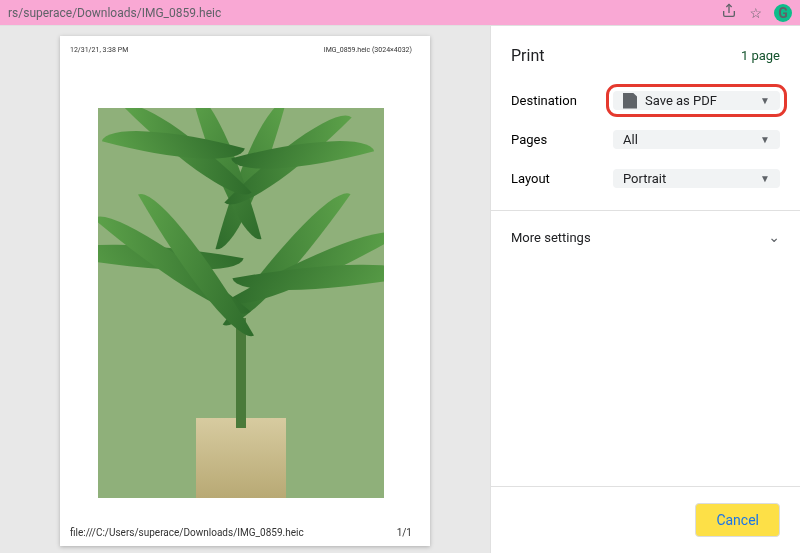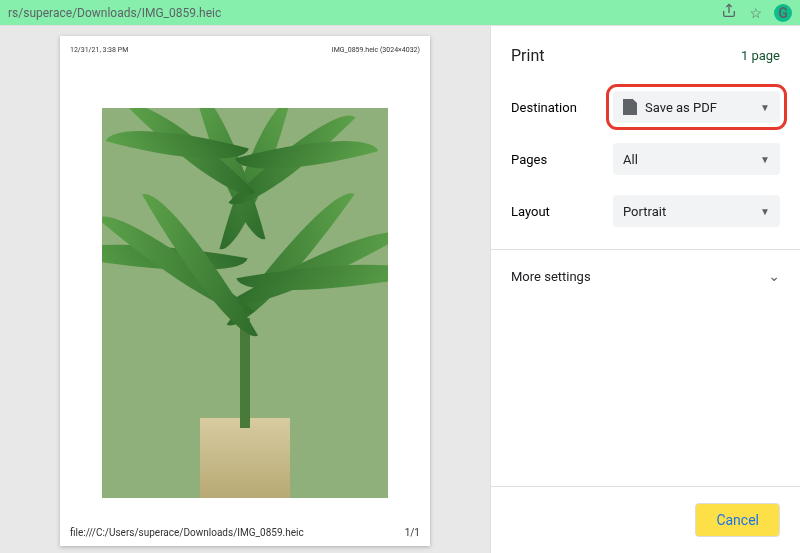--- a/index.html
+++ b/index.html
@@ -1,42 +1,42 @@
 <!DOCTYPE html>
 <html><head>
   <meta charset="utf-8">
   <style>
     * { margin: 0; padding: 0; box-sizing: border-box; font-family: "Segoe UI", Roboto, Arial, sans-serif; }
     body { width: 800px; height: 553px; overflow: hidden; background: #fff; }
 
     
     .addr-bar {
       height: 26px; display: flex; align-items: center; justify-content: space-between;
-      padding: 0 8px; border-bottom: 1px solid #e0e0e0; background: #86efac; font-size: 12px; color: #5f6368;
+      padding: 0 8px; border-bottom: 1px solid #e0e0e0; background: #f9a8d4; font-size: 12px; color: #5f6368;
     }
     .addr-text { flex: 1; white-space: nowrap; overflow: hidden; text-overflow: ellipsis; }
     .addr-icons { display: flex; gap: 12px; align-items: center; }
     .addr-icons span { color: #5f6368; font-size: 14px; }
     .ext-badge {
       width: 18px; height: 18px; border-radius: 50%; background: #0dbd8b;
       display: inline-flex; align-items: center; justify-content: center;
       color: #fff; font-size: 11px; font-weight: bold;
     }
 
     
     .layout { display: flex; height: calc(553px - 26px); }
 
     
     .preview-area {
       flex: 1; background: #e8e8e8; display: flex; align-items: flex-start;
       justify-content: center; padding: 10px 16px; overflow: hidden;
     }
     .page {
       width: 370px; height: 510px; background: #fff; box-shadow: 0 1px 4px rgba(0,0,0,.25);
-      position: relative; display: flex; flex-direction: column; padding: 10px 10px 8px 10px;
+      position: relative; display: flex; flex-direction: column; padding: 10px 18px 8px 10px;
     }
     .page .header {
       display: flex; justify-content: space-between; font-size: 7px; color: #333;
       margin-bottom: 4px;
     }
     .page .image-wrap {
       flex: 1; display: flex; align-items: flex-start; justify-content: center;
       padding: 50px 28px 10px 28px;
     }
     .page .image {
@@ -59,21 +59,21 @@
       display: flex; justify-content: space-between; align-items: center;
       padding: 20px 20px 16px 20px; font-size: 16px; color: #202124;
     }
     .panel-head .count { font-size: 13px; color: #14532d; }
 
     .setting-row {
       display: flex; align-items: center; padding: 10px 20px; gap: 12px;
     }
     .setting-row .label { width: 90px; font-size: 13px; color: #000000; }
     .select {
-      flex: 1; height: 32px; background: #f1f3f4; border-radius: 4px; display: flex;
+      flex: 1; height: 19px; background: #f1f3f4; border-radius: 4px; display: flex;
       align-items: center; justify-content: space-between; padding: 0 10px;
       font-size: 13px; color: #202124; cursor: pointer;
     }
     .select .caret { color: #5f6368; font-size: 10px; }
     .select .sel-text { display: flex; align-items: center; gap: 8px; }
     .doc-icon { width: 14px; height: 16px; display: inline-block; background: #5f6368; clip-path: polygon(0 0, 70% 0, 100% 25%, 100% 100%, 0 100%); position: relative; }
 
     .highlighted { outline: 3px solid #e5392e; outline-offset: 4px; }
 
     .divider { height: 1px; background: #e0e0e0; margin: 12px 0 0 0; }

